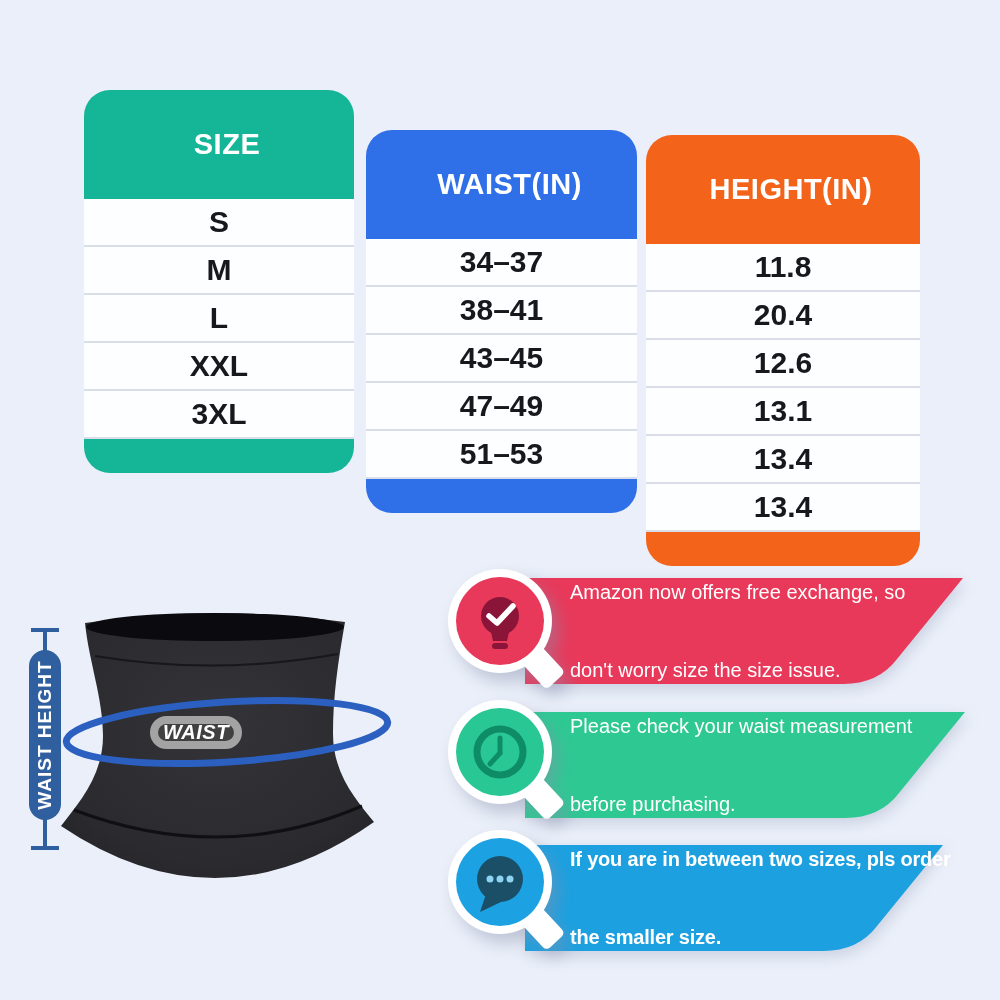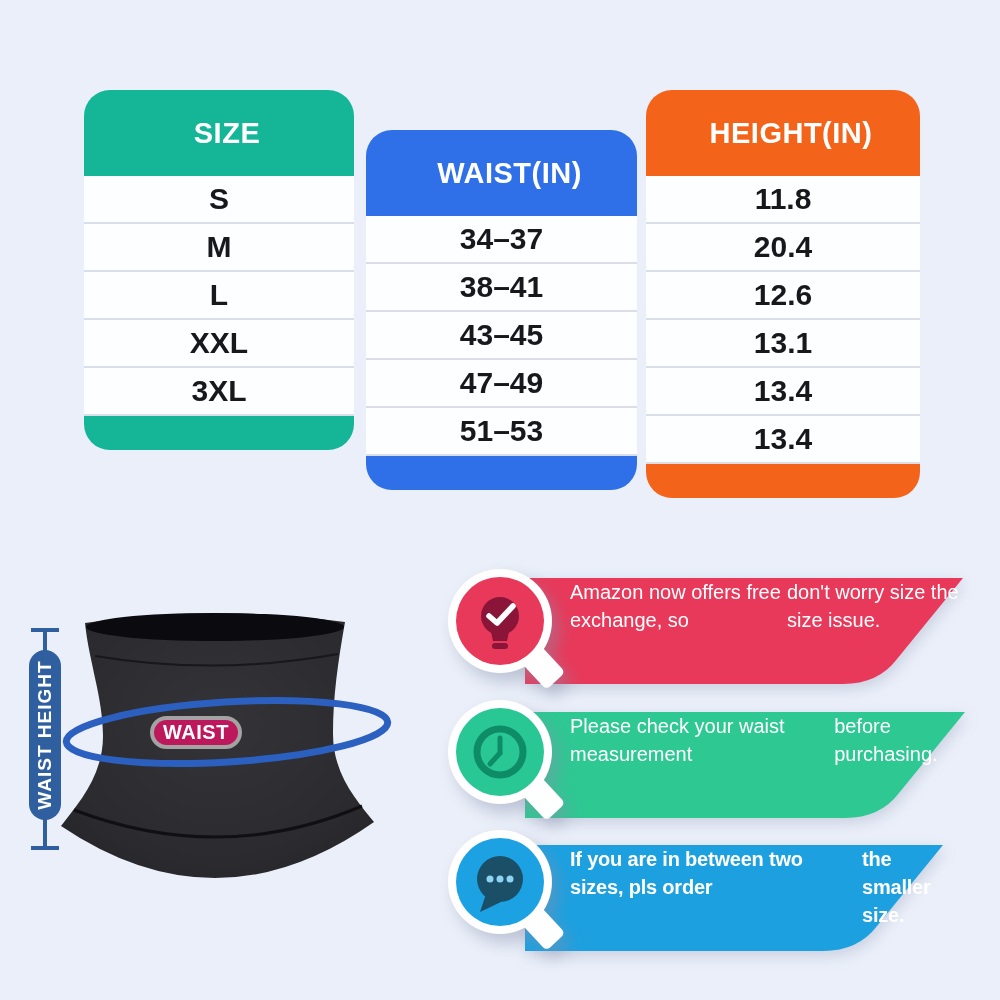--- a/index.html
+++ b/index.html
@@ -3,48 +3,48 @@
 <meta charset="utf-8">
 <style>
   html,body{margin:0;padding:0;}
   body{font-family:"Liberation Sans", sans-serif;}
   .canvas{position:relative;width:1000px;height:1000px;background:#EAEFF9;overflow:hidden;}
 
   
   .col{position:absolute;top:90px;}
   .col-size{left:84px;width:270px;}
   .col-waist{left:366px;width:271px;}
-  .col-height{left:646px;width:274px;}
-  .col-header{height:86px;border-radius:26px 26px 0 0;display:flex;align-items:center;justify-content:center;
+  .col-height{left:646px;width:274px;margin-top:45px;}
+  .col-header{height:109px;border-radius:26px 26px 0 0;display:flex;align-items:center;justify-content:center;
               color:#fff;font-size:29px;font-weight:bold;letter-spacing:.5px;padding-left:16px;}
   .hdr-size{background:#15B597;}
   .hdr-waist{background:#2F6FE8;margin-top:40px;}
   .hdr-height{background:#F3641A;}
   .cell{height:48px;background:#FDFEFF;border-bottom:2px solid #D9DEE8;box-sizing:border-box;
         display:flex;align-items:center;justify-content:center;
         font-size:30px;font-weight:bold;color:#17181B;}
   .col-footer{height:34px;border-radius:0 0 26px 26px;}
   .ftr-size{background:#15B597;}
   .ftr-waist{background:#2F6FE8;}
   .ftr-height{background:#F3641A;}
 
   
   .diagram-svg{position:absolute;left:0;top:578px;}
-  .waist-pill{position:absolute;left:150px;top:716px;width:92px;height:33px;background:#be185d;
-              border:4px solid #a3a3a3;border-radius:19px;box-sizing:border-box;
+  .waist-pill{position:absolute;left:150px;top:716px;width:92px;height:33px;background:#404040;
+              border:8px solid #a3a3a3;border-radius:19px;box-sizing:border-box;
               display:flex;align-items:center;justify-content:center;
-              color:#fff;font-size:20px;font-weight:bold;letter-spacing:.5px;}
+              color:#fff;font-size:20px;font-weight:bold;letter-spacing:.5px;font-style:italic;}
   .waist-height-label{position:absolute;left:-55px;top:720px;width:200px;height:30px;
               display:flex;align-items:center;justify-content:center;transform:rotate(-90deg);
               color:#fff;font-size:19px;font-weight:bold;letter-spacing:1px;white-space:nowrap;}
 
   
   .banner-svg{position:absolute;filter:drop-shadow(2px 5px 7px rgba(120,130,160,.28));}
   .banner-text{position:absolute;left:570px;width:392px;color:#fff;font-size:20px;line-height:28px;
-               display:flex;justify-content:space-between;}
+               display:flex;flex-direction:column;justify-content:space-between;}
   .bt-1{top:578px;height:106px;}
   .bt-2{top:712px;height:106px;}
   .bt-3{top:845px;height:106px;font-weight:bold;letter-spacing:-.2px;gap:40px;}
   .icon-svg{position:absolute;filter:drop-shadow(7px 9px 8px rgba(135,145,170,.45));}
 </style>
 </head>
 <body>
 
 <div class="canvas">
 

